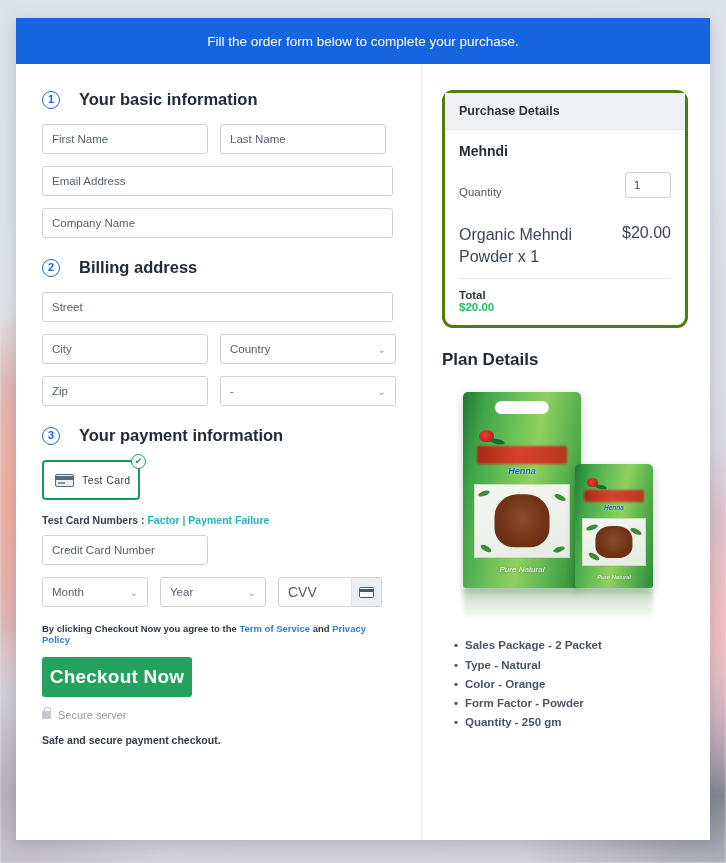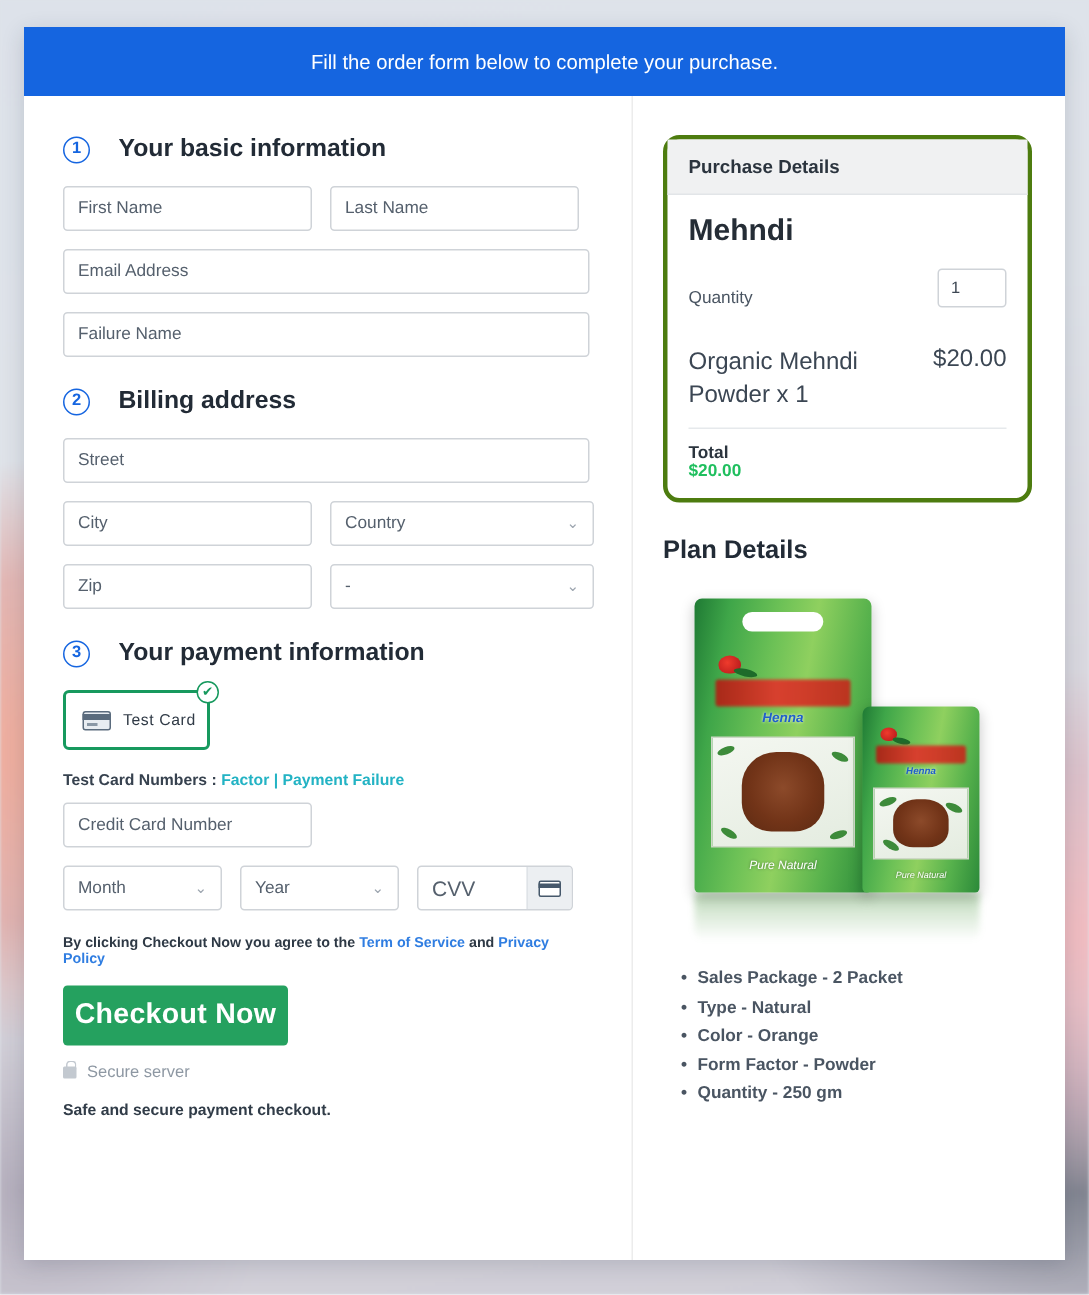--- a/index.html
+++ b/index.html
@@ -272,21 +272,21 @@
   }
   #pp-head {
     background: #f0f1f2;
     border-bottom: 1px solid #e2e5e8;
     padding: 11px 14px;
     font-size: 12.5px;
     color: #2b343e;
     font-weight: 600;
   }
   #pp-body { padding: 13px 14px 12px; }
-  .pp-product { font-size: 20px; font-weight: bold; color: #252d36; margin-bottom: 13px; }
+  .pp-product { font-size: 14px; font-weight: bold; color: #252d36; margin-bottom: 13px; }
   .pp-qty-row {
     display: flex;
     align-items: flex-end;
     justify-content: space-between;
     margin-bottom: 26px;
   }
   .pp-qty-label { font-size: 11.5px; color: #4a5562; }
   .qty-box {
     width: 46px; height: 26px;
     border: 1px solid #cfd3d8;
@@ -477,21 +477,21 @@
       </div>
 
       <div class="row">
         <div class="fld ph half">First Name</div>
         <div class="fld ph half">Last Name</div>
       </div>
       <div class="row">
         <div class="fld ph full">Email Address</div>
       </div>
       <div class="row">
-        <div class="fld ph full">Failure Name</div>
+        <div class="fld ph full">Company Name</div>
       </div>
 
       
       <div class="section-head gap-lg">
         <span class="step-badge">2</span>
         <span class="section-title">Billing address</span>
       </div>
 
       <div class="row">
         <div class="fld ph full">Street</div>

